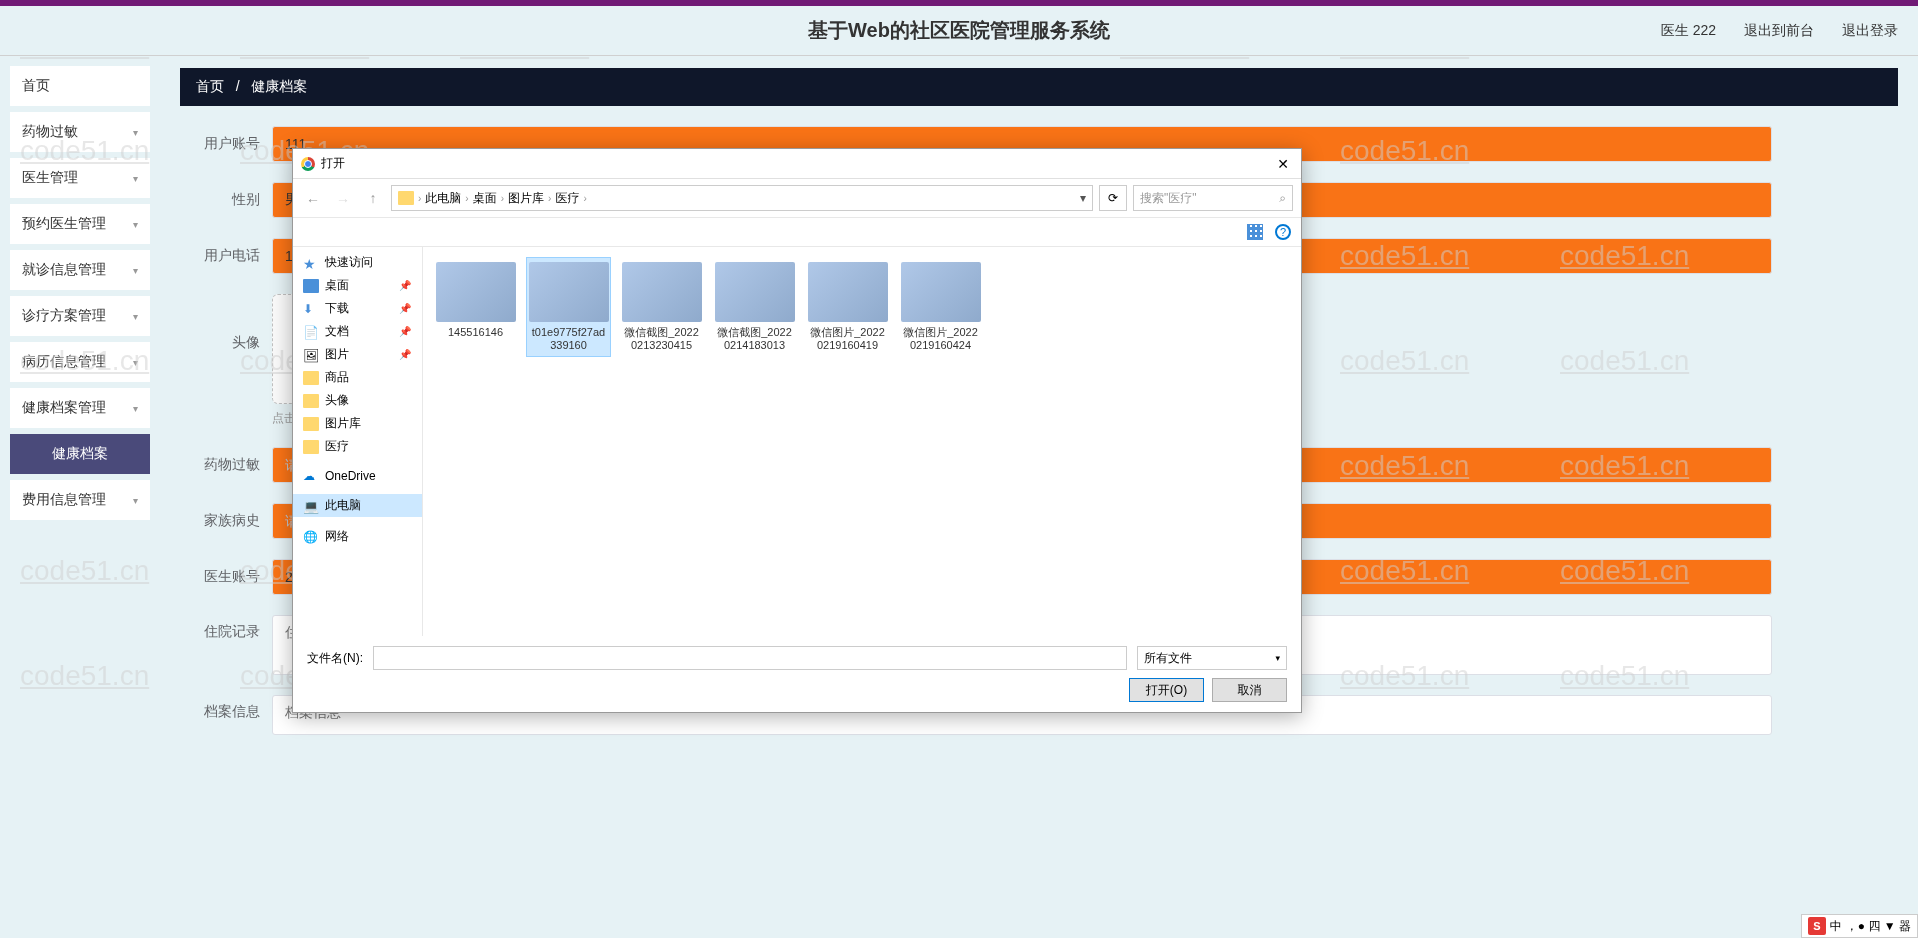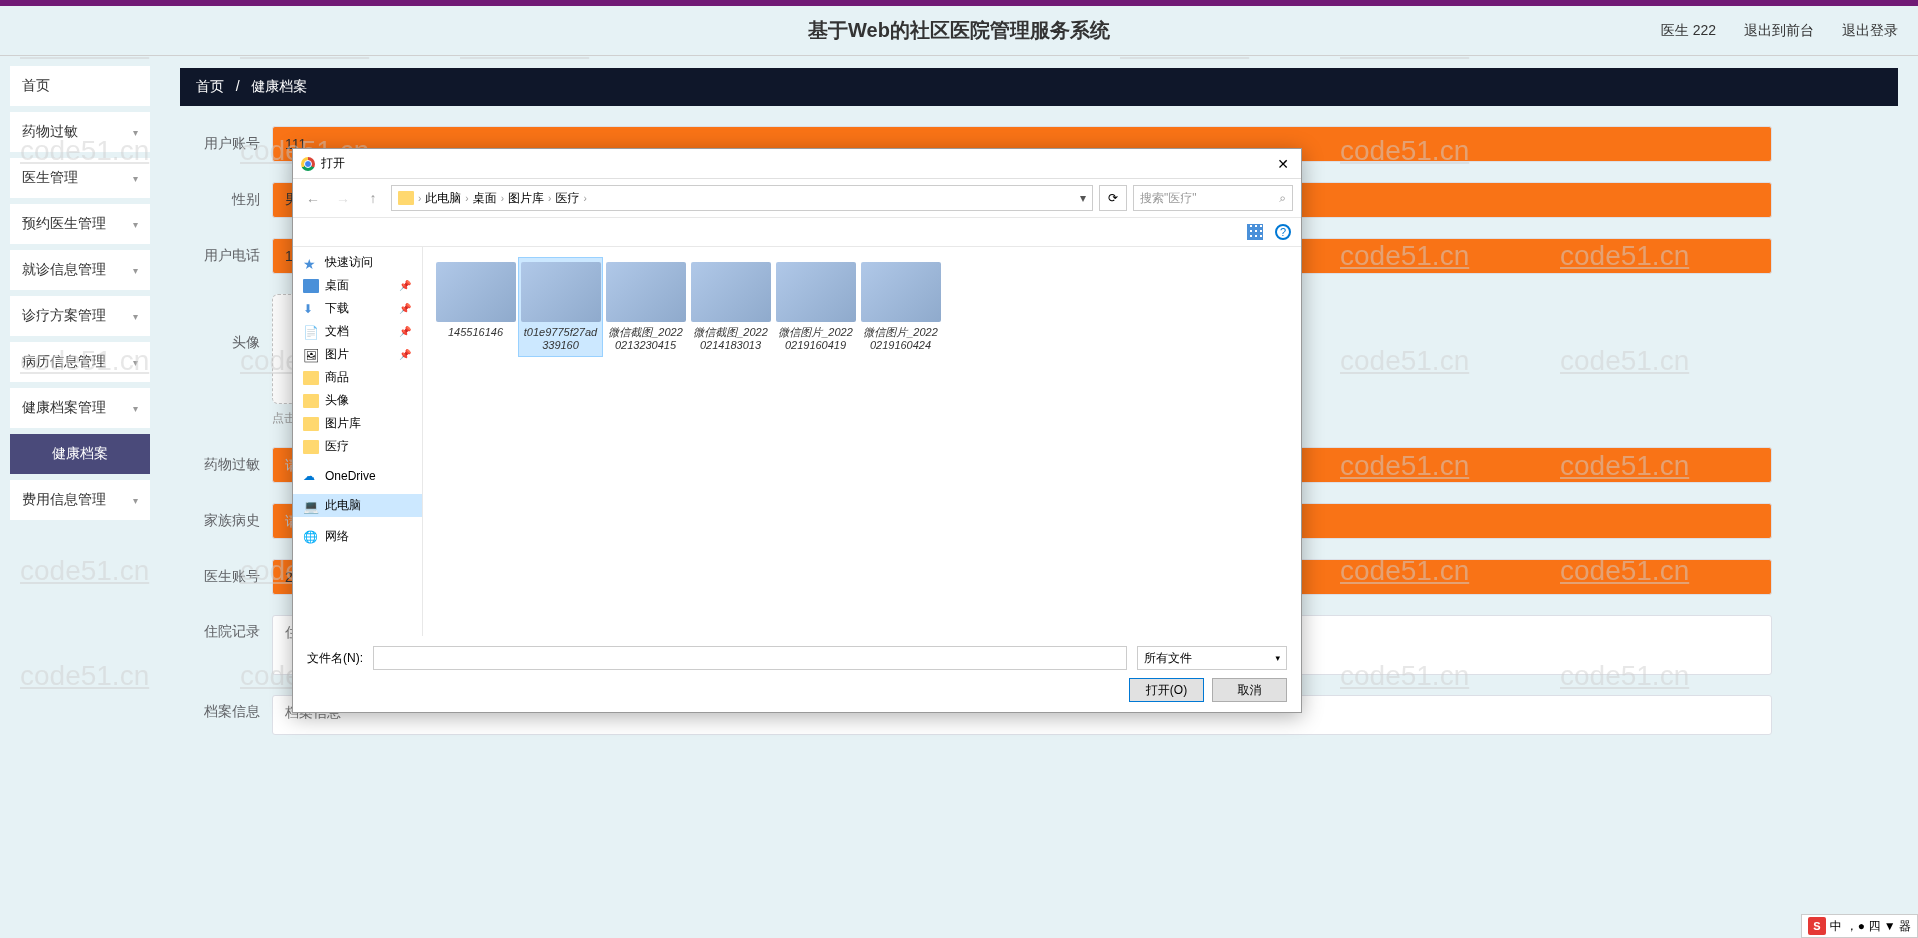--- a/index.html
+++ b/index.html
@@ -63,21 +63,21 @@
 .tree-item .tree-icon.star::before { content: "★"; color: #4a90d9; font-size: 14px; }
 .tree-item .tree-icon.folder { background: #ffd86f; border-radius: 1px; }
 .tree-item .tree-icon.desktop { background: #4a90d9; border-radius: 1px; }
 .tree-item .tree-icon.download::before { content: "⬇"; color: #4a90d9; }
 .tree-item .tree-icon.doc::before { content: "📄"; font-size: 13px;}
 .tree-item .tree-icon.pic::before { content: "🖼"; font-size: 13px;}
 .tree-item .tree-icon.cloud::before { content: "☁"; color: #0078d4; }
 .tree-item .tree-icon.pc::before { content: "💻"; font-size: 13px;}
 .tree-item .tree-icon.net::before { content: "🌐"; color: #0078d4;}
 .tree-item .pin { margin-left: auto; color: #999; font-size: 10px; }
-.dialog-files { flex: 1; padding: 10px; display: flex; flex-wrap: wrap; align-content: flex-start; gap: 0; position: relative; font-style: italic; }
+.dialog-files { flex: 1; padding: 10px; display: flex; flex-wrap: wrap; align-content: flex-start; gap: 8px; position: relative; }
 .file-item { width: 85px; text-align: center; cursor: pointer; padding: 4px 2px; border: 1px solid transparent; }
 .file-item.selected { background: #cce8ff; border-color: #99d1ff; }
 .file-thumb { width: 80px; height: 60px; background: linear-gradient(135deg, #b0c8e8, #8faacc); margin: 0 auto 4px; border-radius: 2px; display: flex; align-items: center; justify-content: center; font-size: 9px; color: #fff; }
 .file-name { font-size: 11px; color: #333; word-break: break-all; line-height: 1.2; }
 .overlay-text { position: absolute; top: 150px; left: 50%; transform: translateX(-50%); color: #e03030; font-size: 24px; font-family: Consolas, monospace; pointer-events: none; }
 .dialog-footer { padding: 10px 14px; display: flex; flex-direction: column; gap: 8px; }
 .footer-row1 { display: flex; align-items: center; gap: 10px; }
 .footer-row1 .fn-label { font-size: 12px; }
 .footer-row1 .fn-input { flex: 1; height: 24px; border: 1px solid #ccc; padding: 0 6px; font-size: 12px; }
 .footer-row1 .ft-select { width: 150px; height: 24px; border: 1px solid #ccc; padding: 0 6px; font-size: 12px; display: flex; align-items: center; justify-content: space-between; cursor: pointer; }

